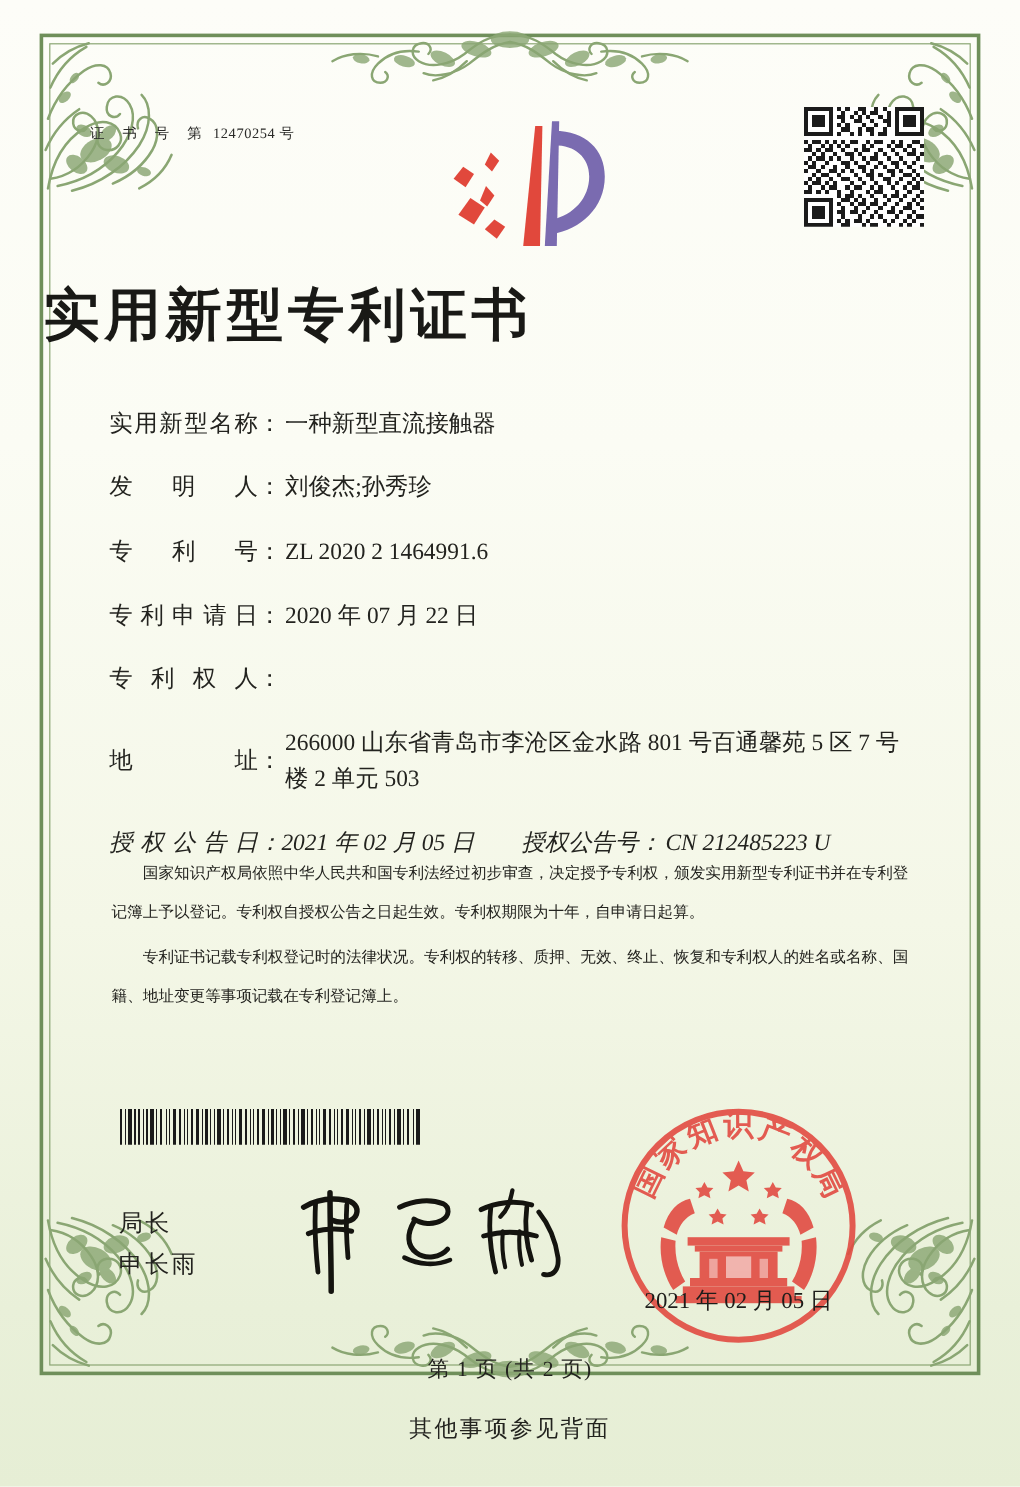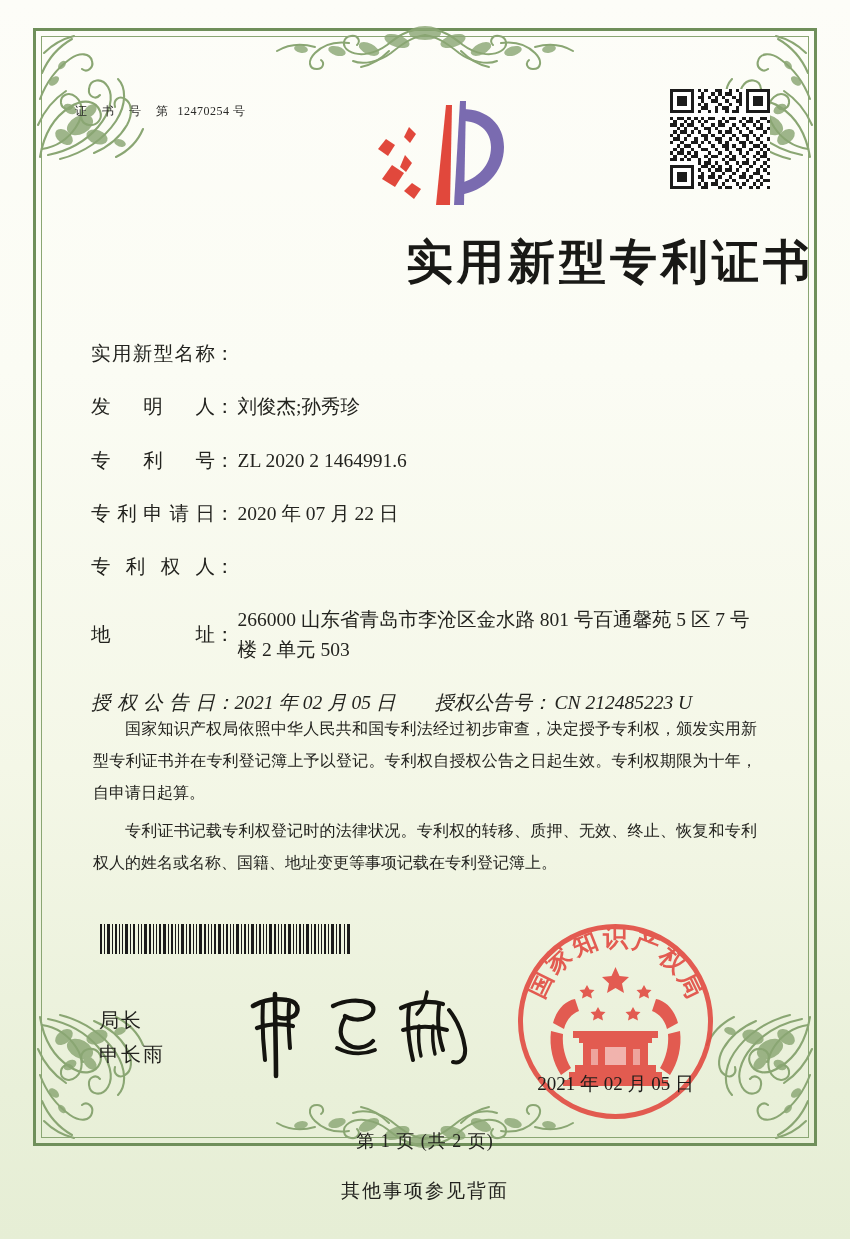--- a/index.html
+++ b/index.html
@@ -92,21 +92,21 @@
     width: 100px;
     height: 100px;
   }
 
   
   #main-title {
     position: absolute;
     left: 0;
     right: 0;
     top: 200px;
-    text-align: right;
+    text-align: left;
     font-family: Liberation Mono, monospace;
     font-weight: bold;
     font-size: 47px;
     letter-spacing: 4px;
     color: #191916;
   }
 
   
   #fields {
     position: absolute;
@@ -150,22 +150,22 @@
   .field-two .pub-date-val { flex: 0 0 200px; }
   .field-two .pub-no-lab { flex: 0 0 auto; white-space: nowrap; }
   .field-two .pub-no-val { flex: 1 1 auto; padding-left: 3px; }
 
   
   #paras {
     position: absolute;
     left: 57px;
     top: 682px;
     width: 664px;
-    font-family: Liberation Serif, serif;
-    font-size: 16px;
+    font-family: Liberation Mono, monospace;
+    font-size: 13px;
     line-height: 32px;
     color: #23231f;
     text-align: justify;
   }
   #paras p {
     margin: 0 0 6px 0;
     text-indent: 2em;
   }
 
   
@@ -657,20 +657,21 @@
           <rect x="28" y="28" width="1" height="1"></rect>
       </g>
     </svg>
 
     <div id="main-title">实用新型专利证书</div>
 
     <div id="fields">
       <div class="field">
         <span class="lab">实用新型名称</span>
         <span class="colon">：</span>
+        <span class="val">一种新型直流接触器</span>
       </div>
       <div class="field">
         <span class="lab">发明人</span>
         <span class="colon">：</span>
         <span class="val">刘俊杰;孙秀珍</span>
       </div>
       <div class="field">
         <span class="lab">专利号</span>
         <span class="colon">：</span>
         <span class="val">ZL 2020 2 1464991.6</span>

